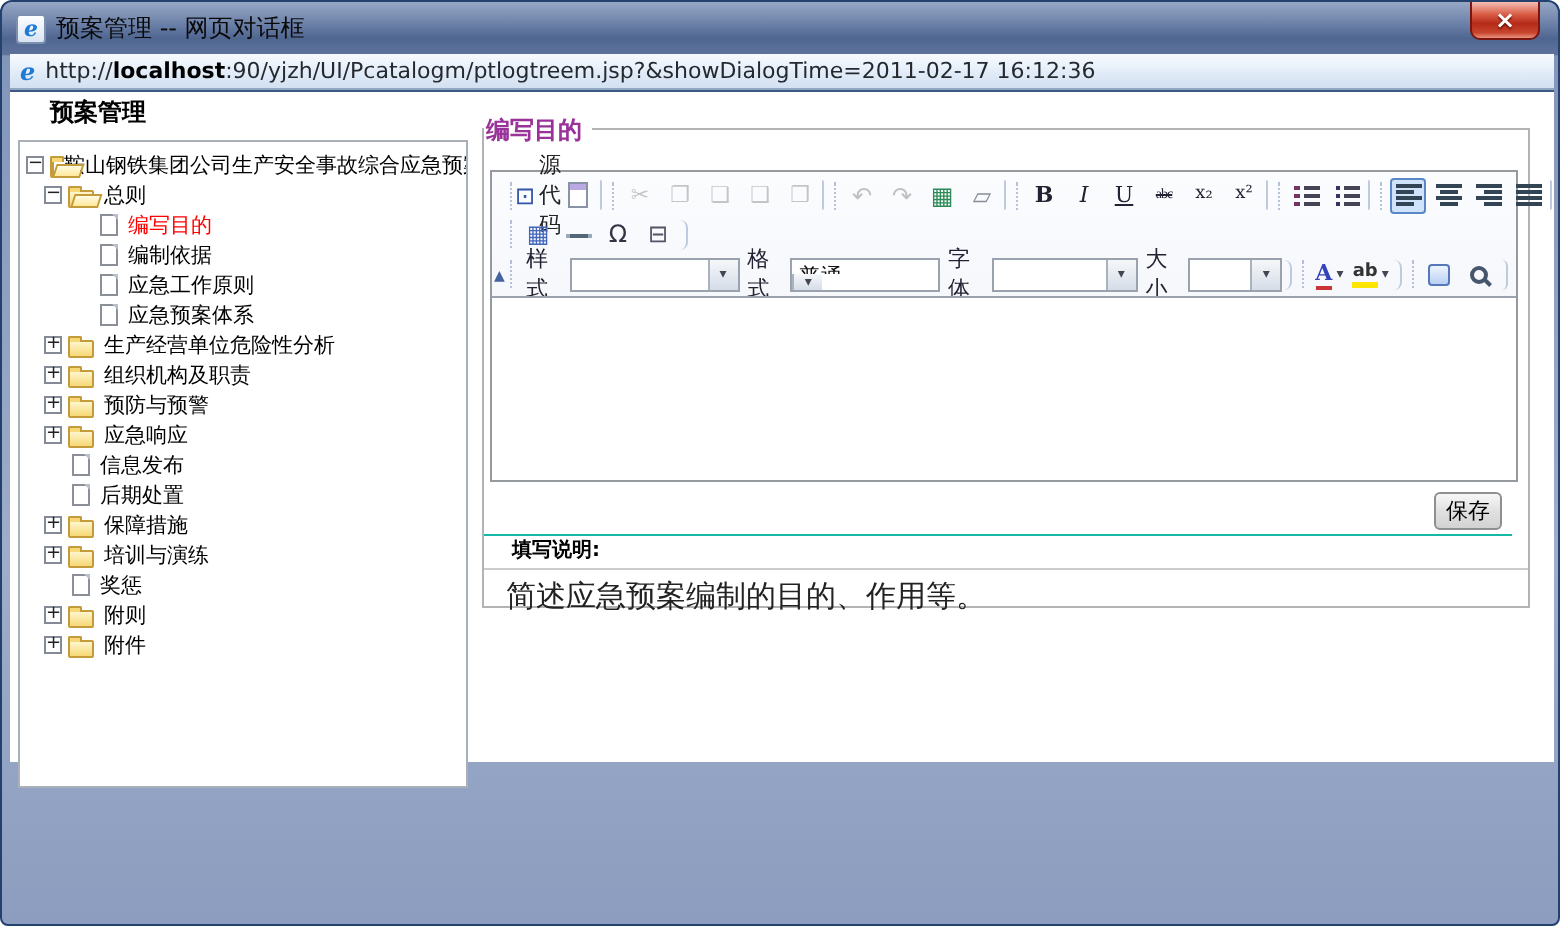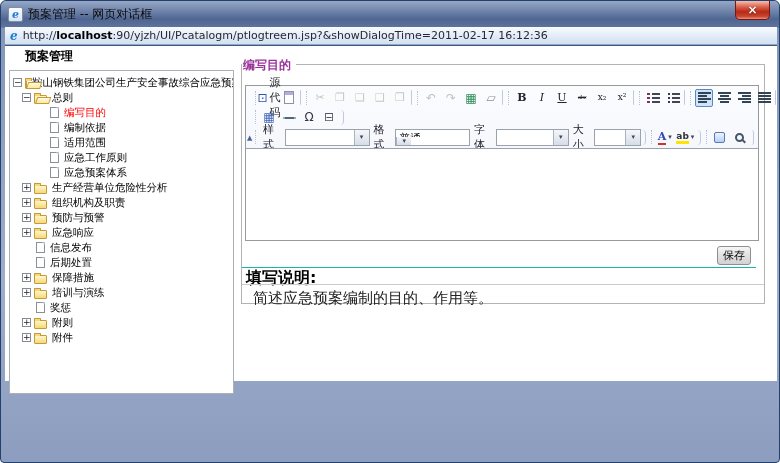--- a/index.html
+++ b/index.html
@@ -135,21 +135,21 @@
   .combo .val { flex: 1; font-size: 11px; color: #111; padding: 1px 3px; overflow: hidden; white-space: nowrap; }
   .combo .arr { width: 15px; border-left: 1px solid #aab3bd; background: linear-gradient(180deg,#f5f7fa,#d6dde8);
     display: flex; align-items: center; justify-content: center; font-size: 7px; color: #445; }
 
   
   .save-row { position: absolute; left: 0; right: 8px; top: 178px; height: 25px; border-bottom: 1px solid #14b8a6; }
   .save-btn { position: absolute; right: 5px; top: 3px; height: 19px; min-width: 32px; padding: 0 5px;
     font-size: 11px; color: #000; border: 1px solid #8e8f8f; border-radius: 3px;
     background: linear-gradient(180deg,#f7f7f7,#e3e3e3 45%,#d2d2d2); cursor: pointer;
     font-family: "DejaVu Sans", "Liberation Sans", sans-serif; }
-  .note-title { position: absolute; left: 4px; top: 203px; font-size: 16px; font-weight: bold; color: #000; }
+  .note-title { position: absolute; left: 14px; top: 203px; font-size: 10px; font-weight: bold; color: #000; }
   .rule { position: absolute; left: 0; right: 0; top: 219px; height: 1px; background: #cccccc; }
   .note-text { position: absolute; left: 11px; top: 224px; font-size: 15px; color: #222; }
 </style>
 </head>
 <body>
 
 <div class="win">
 
   <div class="titlebar">
     <span class="app-ico">e</span>
@@ -188,25 +188,20 @@
             <span class="tlabel">编写目的</span>
           </div>
           <div class="trow lv2">
             <span class="exp ph"></span>
             <span class="ticn file"></span>
             <span class="tlabel">编制依据</span>
           </div>
           <div class="trow lv2">
             <span class="exp ph"></span>
             <span class="ticn file"></span>
-            <span class="tlabel">适用范围</span>
-          </div>
-          <div class="trow lv2">
-            <span class="exp ph"></span>
-            <span class="ticn file"></span>
             <span class="tlabel">应急工作原则</span>
           </div>
           <div class="trow lv2">
             <span class="exp ph"></span>
             <span class="ticn file"></span>
             <span class="tlabel">应急预案体系</span>
           </div>
           <div class="trow lv1">
             <span class="exp">+</span>
             <span class="ticn folder"></span>

